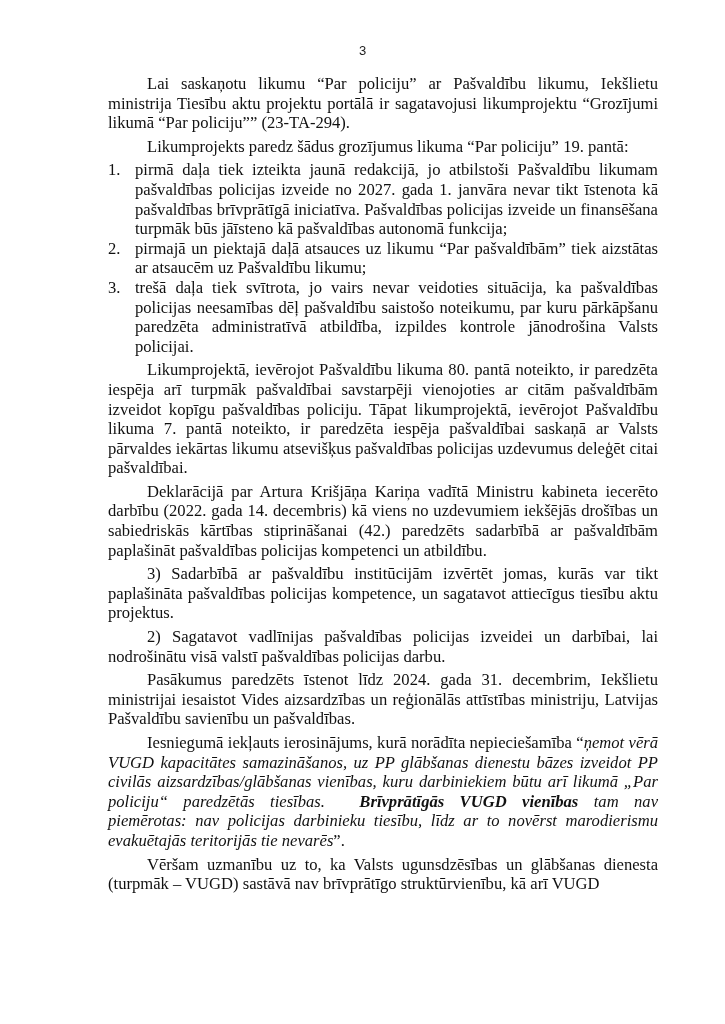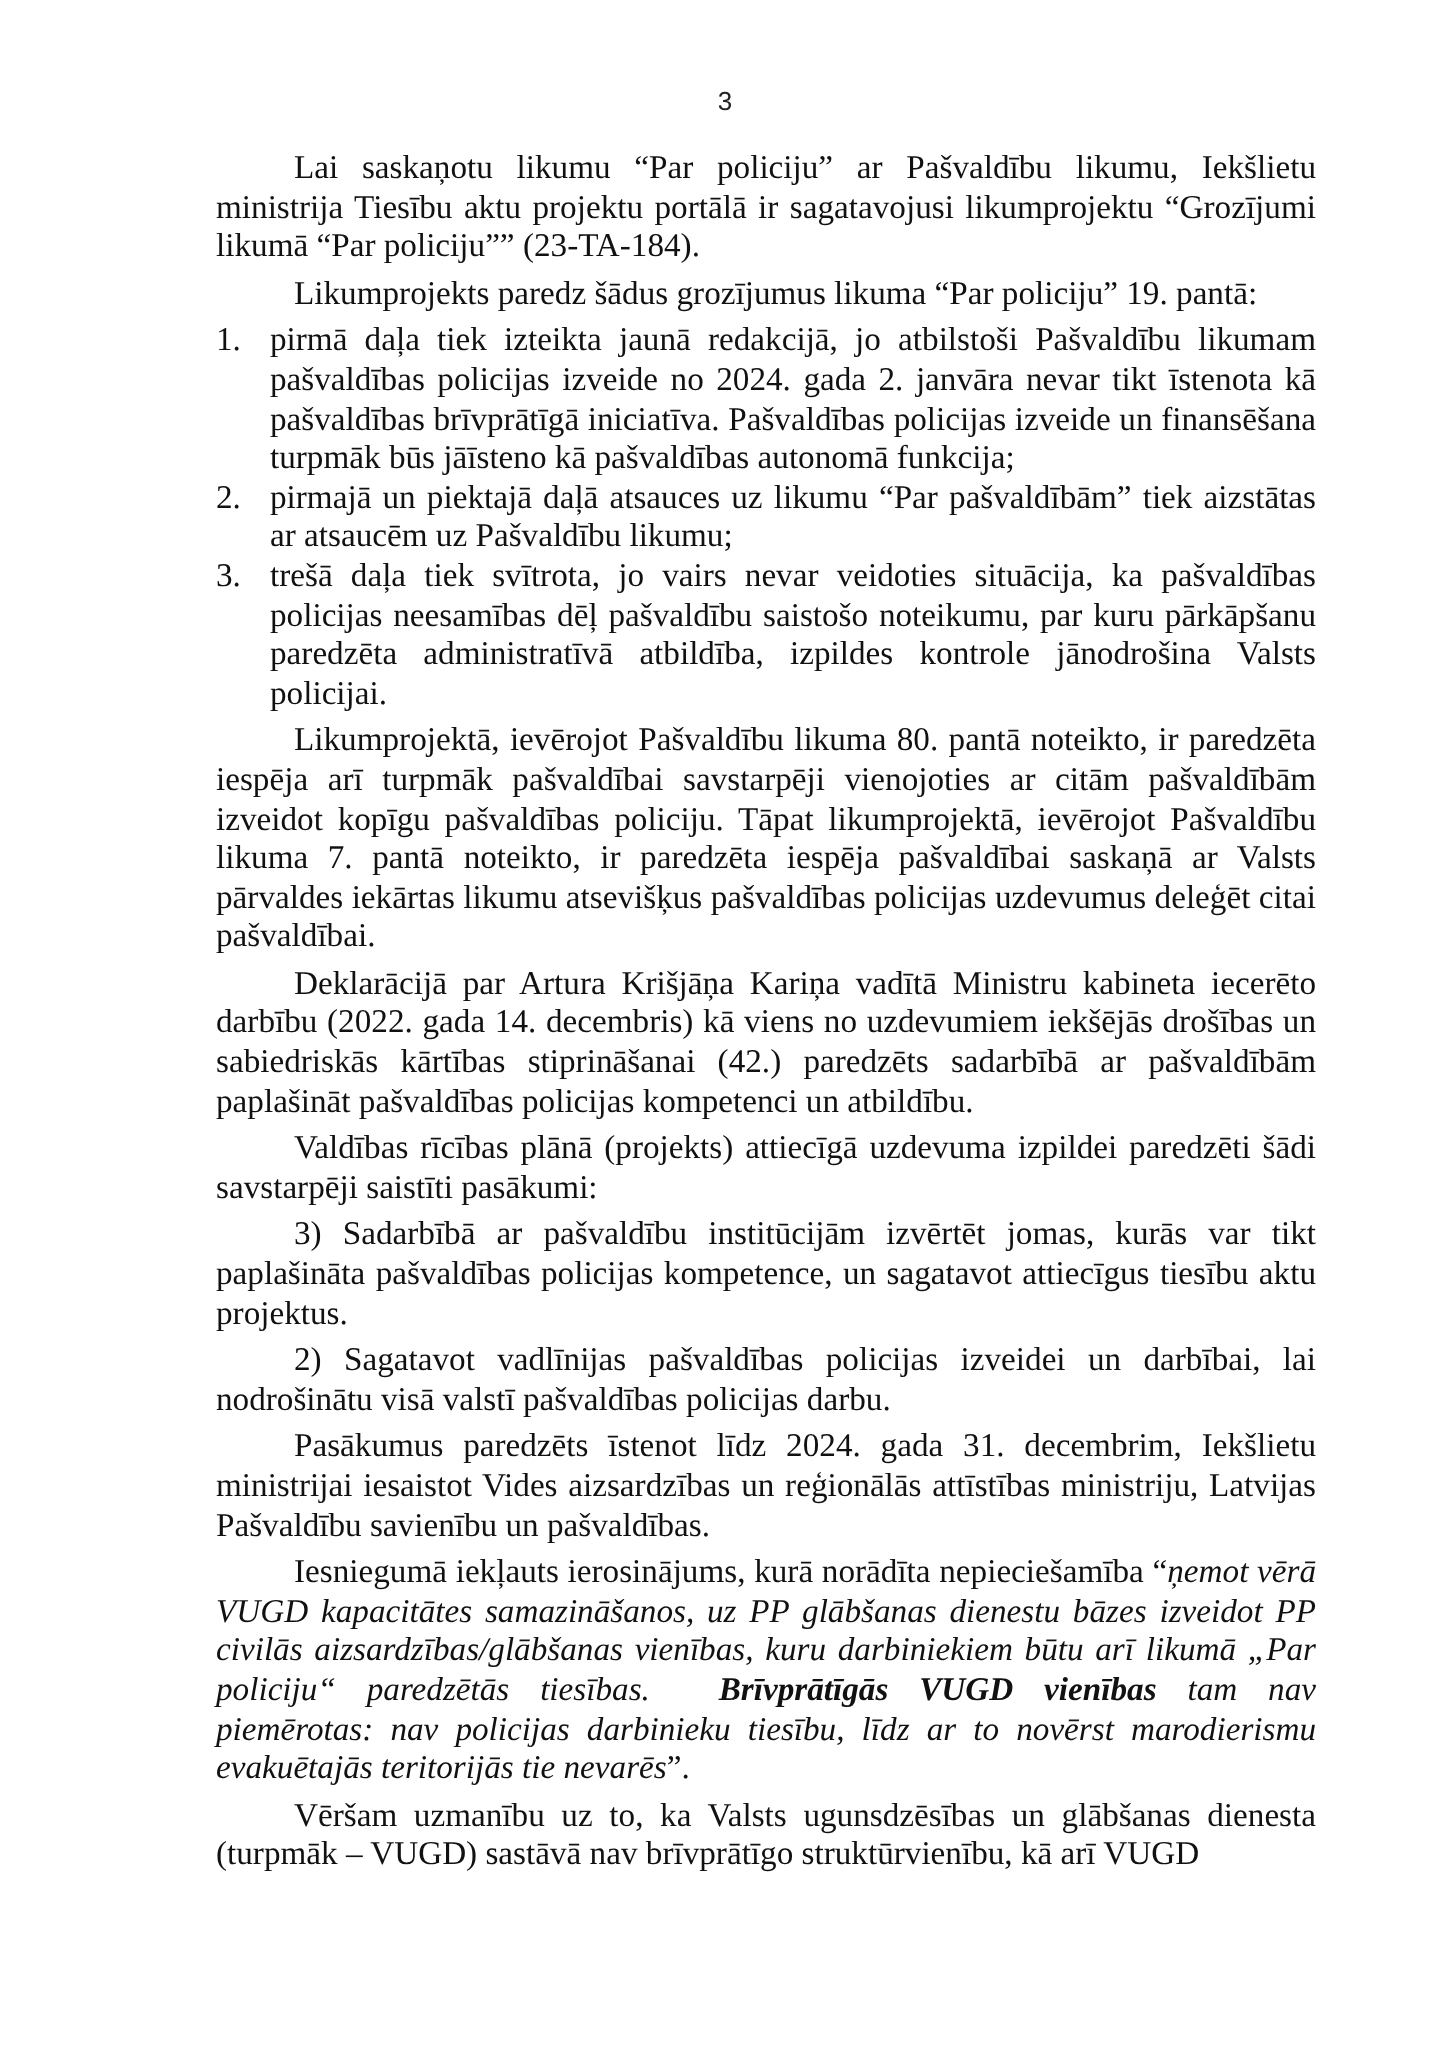--- a/index.html
+++ b/index.html
@@ -24,40 +24,39 @@
   .bi { font-weight: bold; font-style: italic; margin-left: 19px; }
   .i { font-style: italic; margin-top: 24px; }
 </style>
 </head>
 <body>
 
 <div class="page">
   <div class="page-number">3</div>
 
   <div class="body">
-    <p class="p">Lai saskaņotu likumu “Par policiju” ar Pašvaldību likumu, Iekšlietu ministrija Tiesību aktu projektu portālā ir sagatavojusi likumprojektu “Grozījumi likumā “Par policiju”” (23-TA-184).</p>
+    <p class="p">Lai saskaņotu likumu “Par policiju” ar Pašvaldību likumu, Iekšlietu ministrija Tiesību aktu projektu portālā ir sagatavojusi likumprojektu “Grozījumi likumā “Par policiju”” (23-TA-294).</p>
     <p class="p" style="margin-bottom:4px">Likumprojekts paredz šādus grozījumus likuma “Par policiju” 19. pantā:</p>
 
     <ol class="list">
       <li>
         <span class="num">1.</span>
-        <span>pirmā daļa tiek izteikta jaunā redakcijā, jo atbilstoši Pašvaldību likumam pašvaldības policijas izveide no 2024. gada 2. janvāra nevar tikt īstenota kā pašvaldības brīvprātīgā iniciatīva. Pašvaldības policijas izveide un finansēšana turpmāk būs jāīsteno kā pašvaldības autonomā funkcija;</span>
+        <span>pirmā daļa tiek izteikta jaunā redakcijā, jo atbilstoši Pašvaldību likumam pašvaldības policijas izveide no 2027. gada 1. janvāra nevar tikt īstenota kā pašvaldības brīvprātīgā iniciatīva. Pašvaldības policijas izveide un finansēšana turpmāk būs jāīsteno kā pašvaldības autonomā funkcija;</span>
       </li>
       <li>
         <span class="num">2.</span>
         <span>pirmajā un piektajā daļā atsauces uz likumu “Par pašvaldībām” tiek aizstātas ar atsaucēm uz Pašvaldību likumu;</span>
       </li>
       <li>
         <span class="num">3.</span>
         <span>trešā daļa tiek svītrota, jo vairs nevar veidoties situācija, ka pašvaldības policijas neesamības dēļ pašvaldību saistošo noteikumu, par kuru pārkāpšanu paredzēta administratīvā atbildība, izpildes kontrole jānodrošina Valsts policijai.</span>
       </li>
     </ol>
 
     <p class="p">Likumprojektā, ievērojot Pašvaldību likuma 80. pantā noteikto, ir paredzēta iespēja arī turpmāk pašvaldībai savstarpēji vienojoties ar citām pašvaldībām izveidot kopīgu pašvaldības policiju. Tāpat likumprojektā, ievērojot Pašvaldību likuma 7. pantā noteikto, ir paredzēta iespēja pašvaldībai saskaņā ar Valsts pārvaldes iekārtas likumu atsevišķus pašvaldības policijas uzdevumus deleģēt citai pašvaldībai.</p>
     <p class="p">Deklarācijā  par Artura Krišjāņa Kariņa vadītā Ministru kabineta iecerēto darbību (2022. gada 14. decembris) kā viens no uzdevumiem iekšējās drošības un sabiedriskās kārtības stiprināšanai (42.) paredzēts sadarbībā ar pašvaldībām paplašināt pašvaldības policijas kompetenci un atbildību.</p>
-    <p class="p">Valdības rīcības plānā (projekts) attiecīgā uzdevuma izpildei paredzēti šādi savstarpēji saistīti pasākumi:</p>
     <p class="p">3) Sadarbībā ar pašvaldību institūcijām izvērtēt jomas, kurās var tikt paplašināta pašvaldības policijas kompetence, un sagatavot attiecīgus tiesību aktu projektus.</p>
     <p class="p">2) Sagatavot vadlīnijas pašvaldības policijas izveidei un darbībai, lai nodrošinātu visā valstī pašvaldības policijas darbu.</p>
     <p class="p">Pasākumus paredzēts īstenot līdz 2024. gada 31. decembrim, Iekšlietu ministrijai iesaistot Vides aizsardzības un reģionālās attīstības ministriju, Latvijas Pašvaldību savienību un pašvaldības.</p>
     <p class="p"><span>Iesniegumā iekļauts ierosinājums, kurā norādīta nepieciešamība “</span><span class="i">ņemot vērā VUGD kapacitātes samazināšanos, uz PP glābšanas dienestu bāzes izveidot PP civilās aizsardzības/glābšanas vienības, kuru darbiniekiem būtu arī likumā „Par policiju“ paredzētās tiesības. </span><span class="bi">Brīvprātīgās VUGD vienības</span><span class="i"> tam nav piemērotas: nav policijas darbinieku tiesību, līdz ar to novērst marodierismu evakuētajās teritorijās tie nevarēs</span><span>”.</span></p>
     <p class="p last">Vēršam uzmanību uz to, ka Valsts ugunsdzēsības un glābšanas dienesta (turpmāk – VUGD) sastāvā nav brīvprātīgo struktūrvienību, kā arī VUGD</p>
   </div>
 </div>
 
 </body></html>

